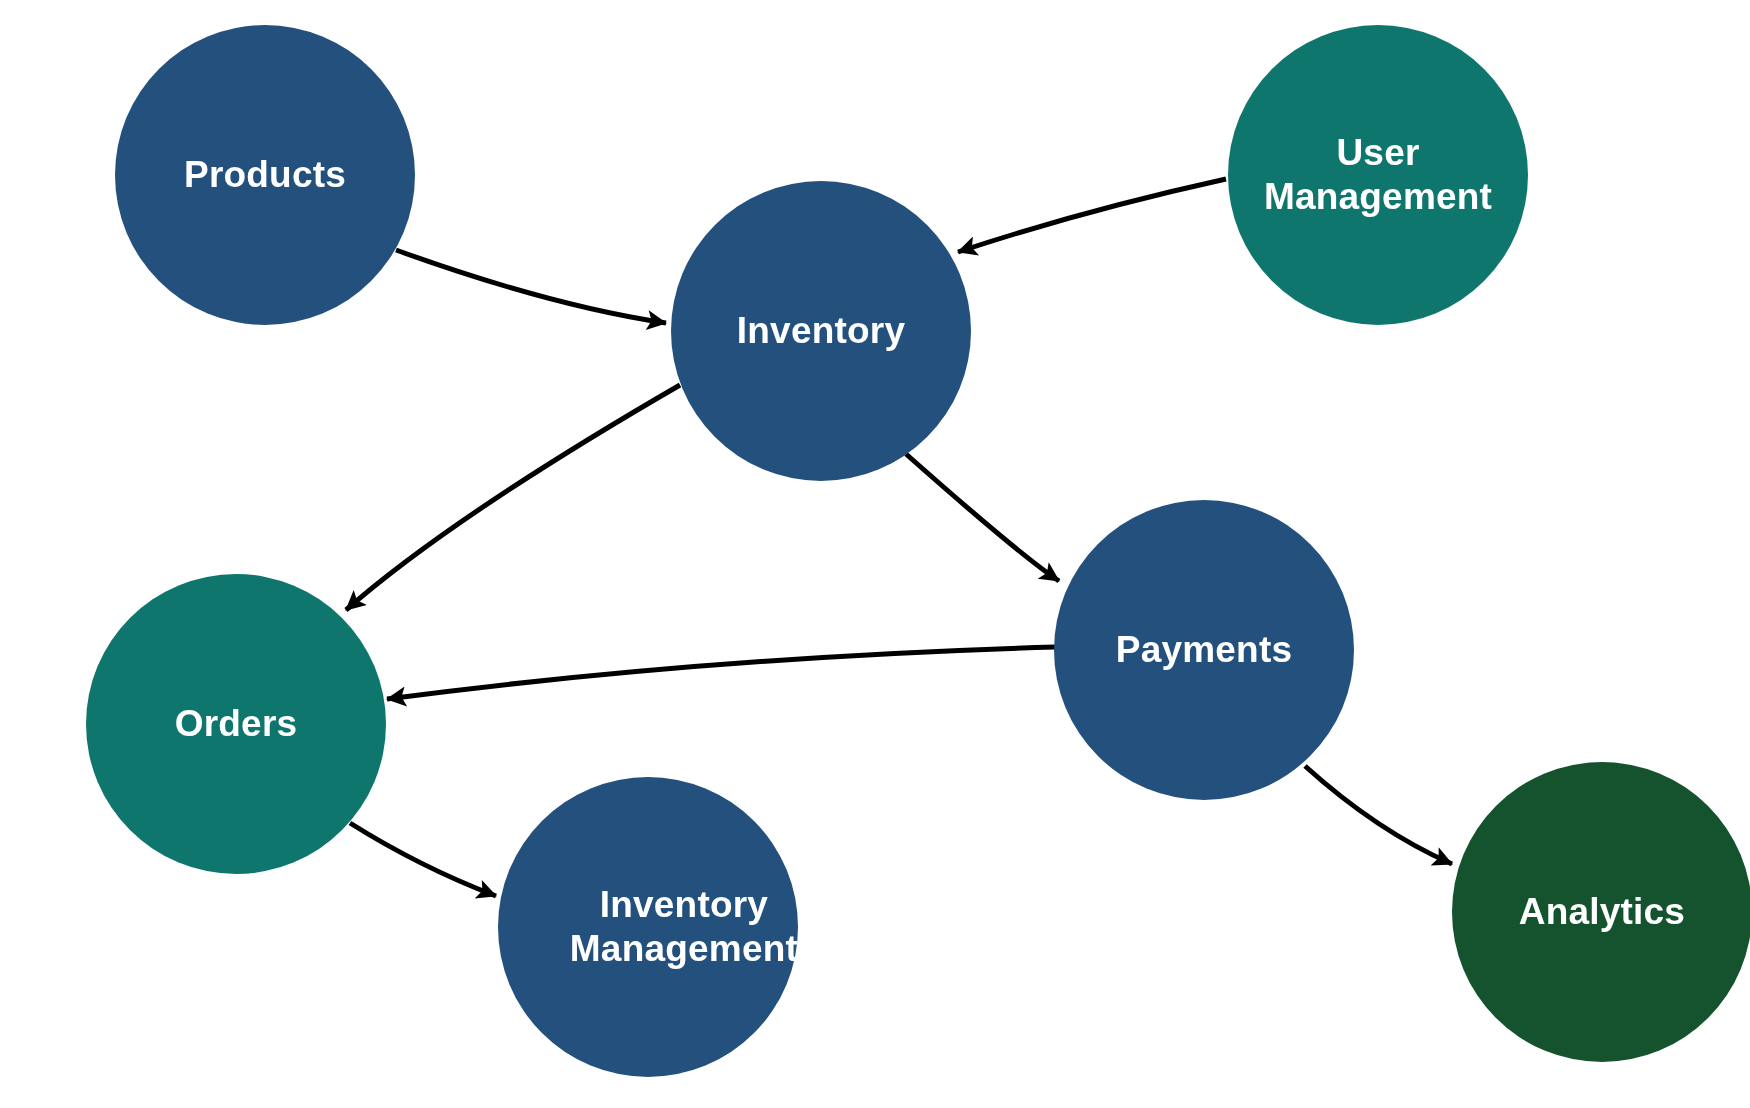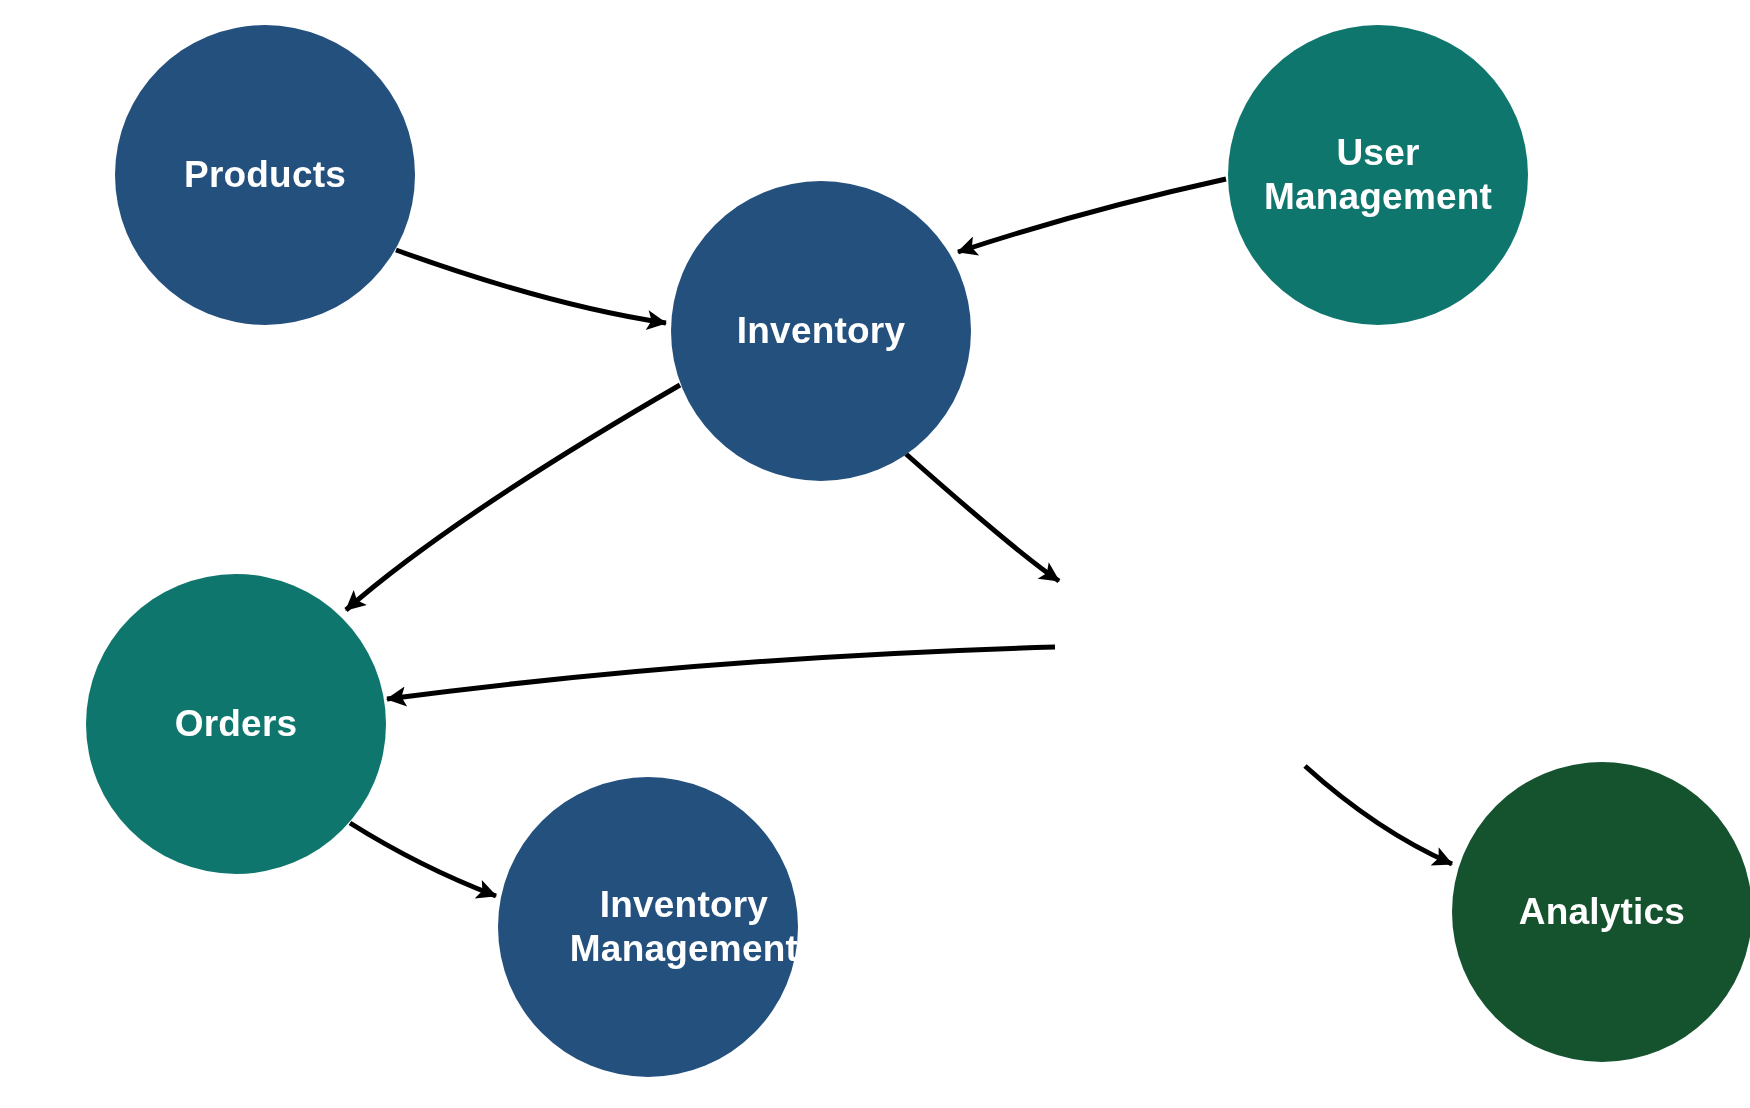--- a/index.html
+++ b/index.html
@@ -79,20 +79,25 @@
       <div class="node-label">
           <div>User</div>
           <div>Management</div>
         </div>
     </div>
       <div class="node" style="left: 643px; top: 181px; width: 300px; height: 300px; background: rgb(36, 80, 126); color: rgb(255, 255, 255);">
       <div class="node-label">
           <div>Inventory</div>
         </div>
     </div>
+      <div class="node" style="left: 1026px; top: 500px; width: 300px; height: 300px; background: rgb(36, 80, 126); color: rgb(255, 255, 255);">
+      <div class="node-label">
+          <div>Payments</div>
+        </div>
+    </div>
       <div class="node" style="left: 58px; top: 574px; width: 300px; height: 300px; background: #0f766e; color: rgb(255, 255, 255);">
       <div class="node-label">
           <div>Orders</div>
         </div>
     </div>
       <div class="node" style="left: 470px; top: 777px; width: 300px; height: 300px; background: rgb(36, 80, 126); color: rgb(255, 255, 255); justify-content: flex-end;">
       <div class="node-label">
           <div>Inventory</div>
           <div>Management</div>
         </div>

